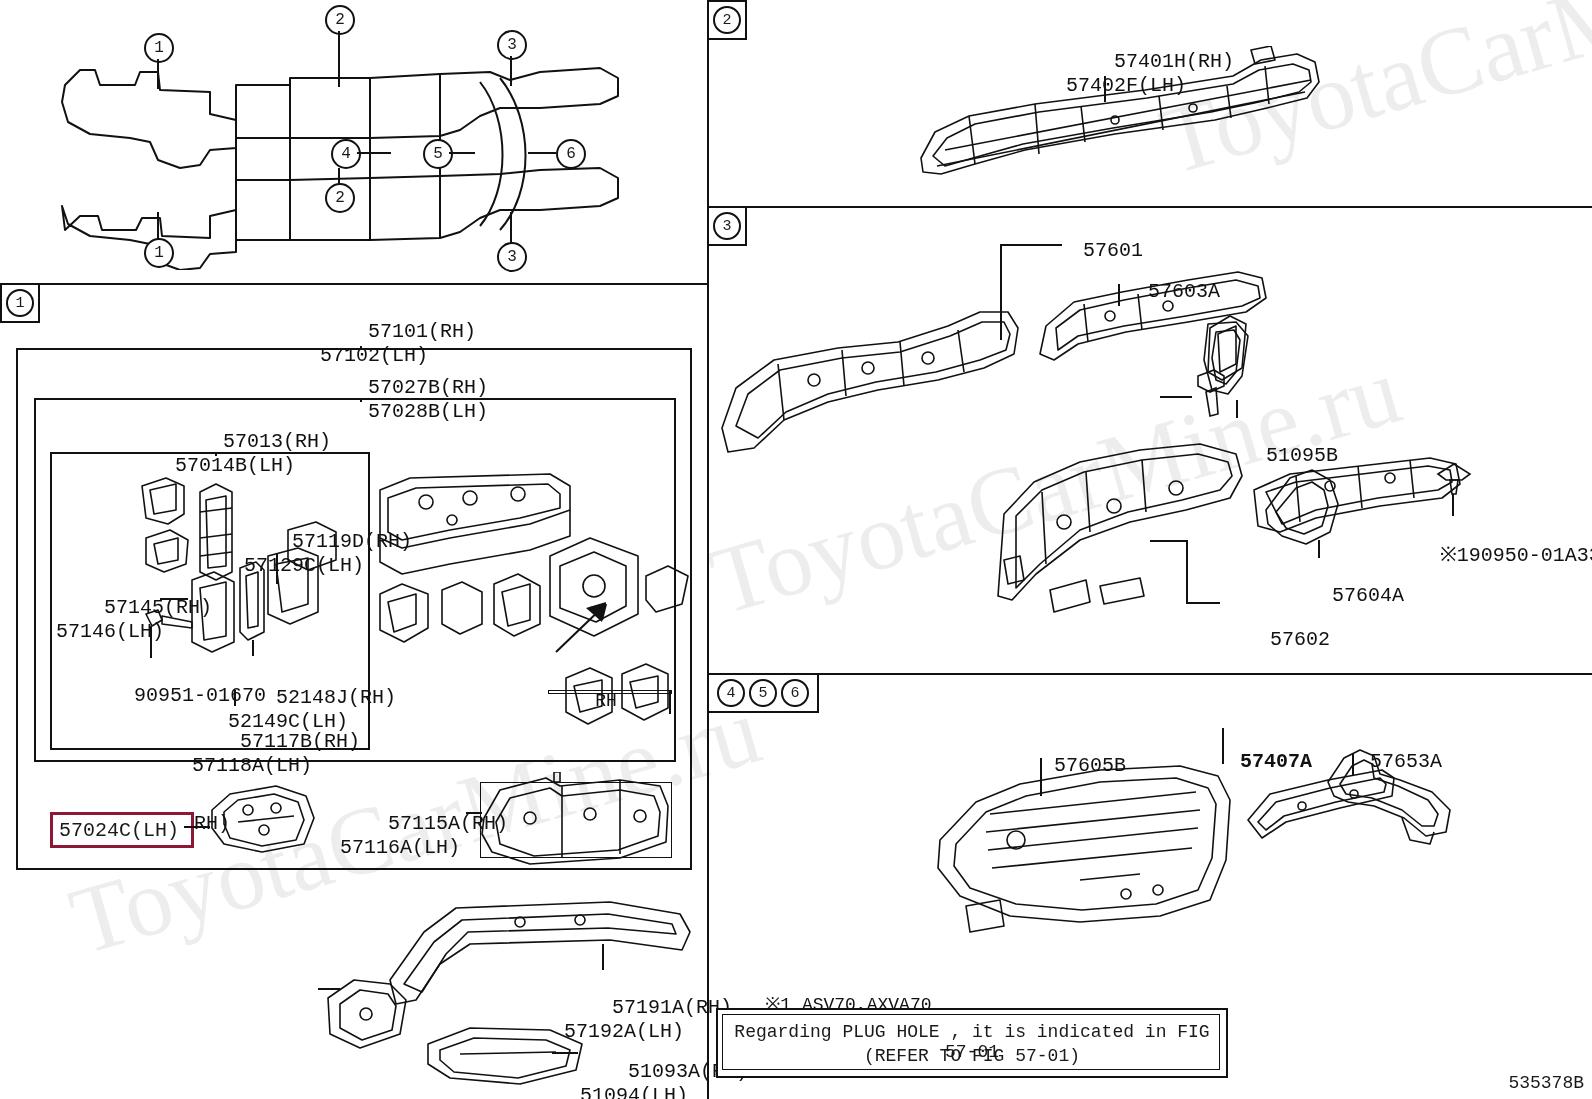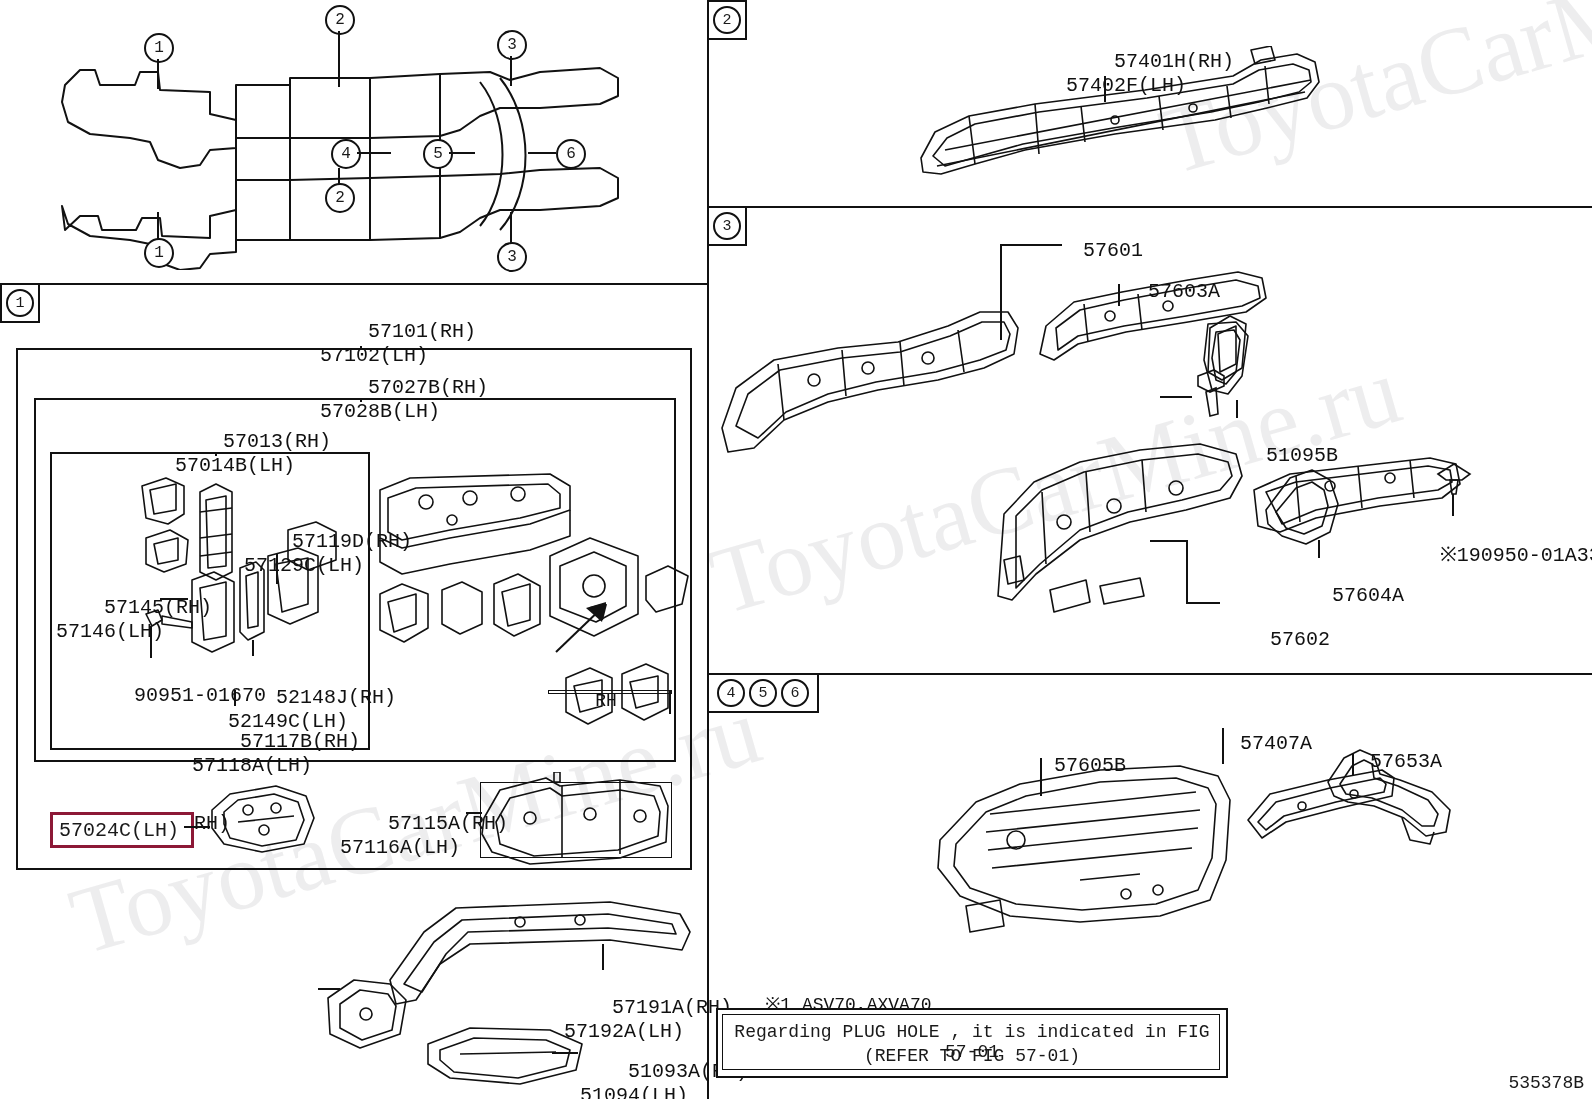--- a/index.html
+++ b/index.html
@@ -170,21 +170,21 @@
 
   <div class="boxline" style="left:34px;top:398px;width:638px;height:360px;"></div>
 
   <div class="boxline" style="left:50px;top:452px;width:316px;height:294px;"></div>
 
   <div class="lbl" style="left:320px;top:296px;">
     <span>57101(RH)</span><br><span>57102(LH)</span>
   </div>
   <div class="lead leadv" style="left:360px;top:346px;height:4px;"></div>
 
-  <div class="lbl" style="left:320px;top:352px;">
+  <div class="lbl" style="left:320px;top:352px;text-align:right;">
     <span>57027B(RH)</span><br><span>57028B(LH)</span>
   </div>
   <div class="lead leadv" style="left:360px;top:398px;height:4px;"></div>
 
   <div class="lbl" style="left:175px;top:406px;">
     <span>57013(RH)</span><br><span>57014B(LH)</span>
   </div>
   <div class="lead leadv" style="left:215px;top:452px;height:4px;"></div>
 
   <div class="diag" style="left:50px;top:452px;width:640px;height:300px;">
@@ -500,21 +500,21 @@
     <span class="circ sm" style="margin:0 2px;">4</span>
     <span class="circ sm" style="margin:0 2px;">5</span>
     <span class="circ sm" style="margin:0 2px;">6</span>
   </div>
 
   <div class="lbl" style="left:1006px;top:730px;">
     <span>57605B</span>
   </div>
   <div class="lead leadv" style="left:1040px;top:758px;height:38px;"></div>
 
-  <div class="lbl" style="left:1192px;top:708px;">
+  <div class="lbl" style="left:1192px;top:726px;font-weight:bold;">
     <span>57407A</span>
   </div>
   <div class="lead leadv" style="left:1222px;top:728px;height:36px;"></div>
 
   <div class="lbl" style="left:1322px;top:726px;">
     <span>57653A</span>
   </div>
   <div class="lead leadv" style="left:1352px;top:754px;height:22px;"></div>
 
   <div class="diag" style="left:930px;top:740px;width:540px;height:220px;">

